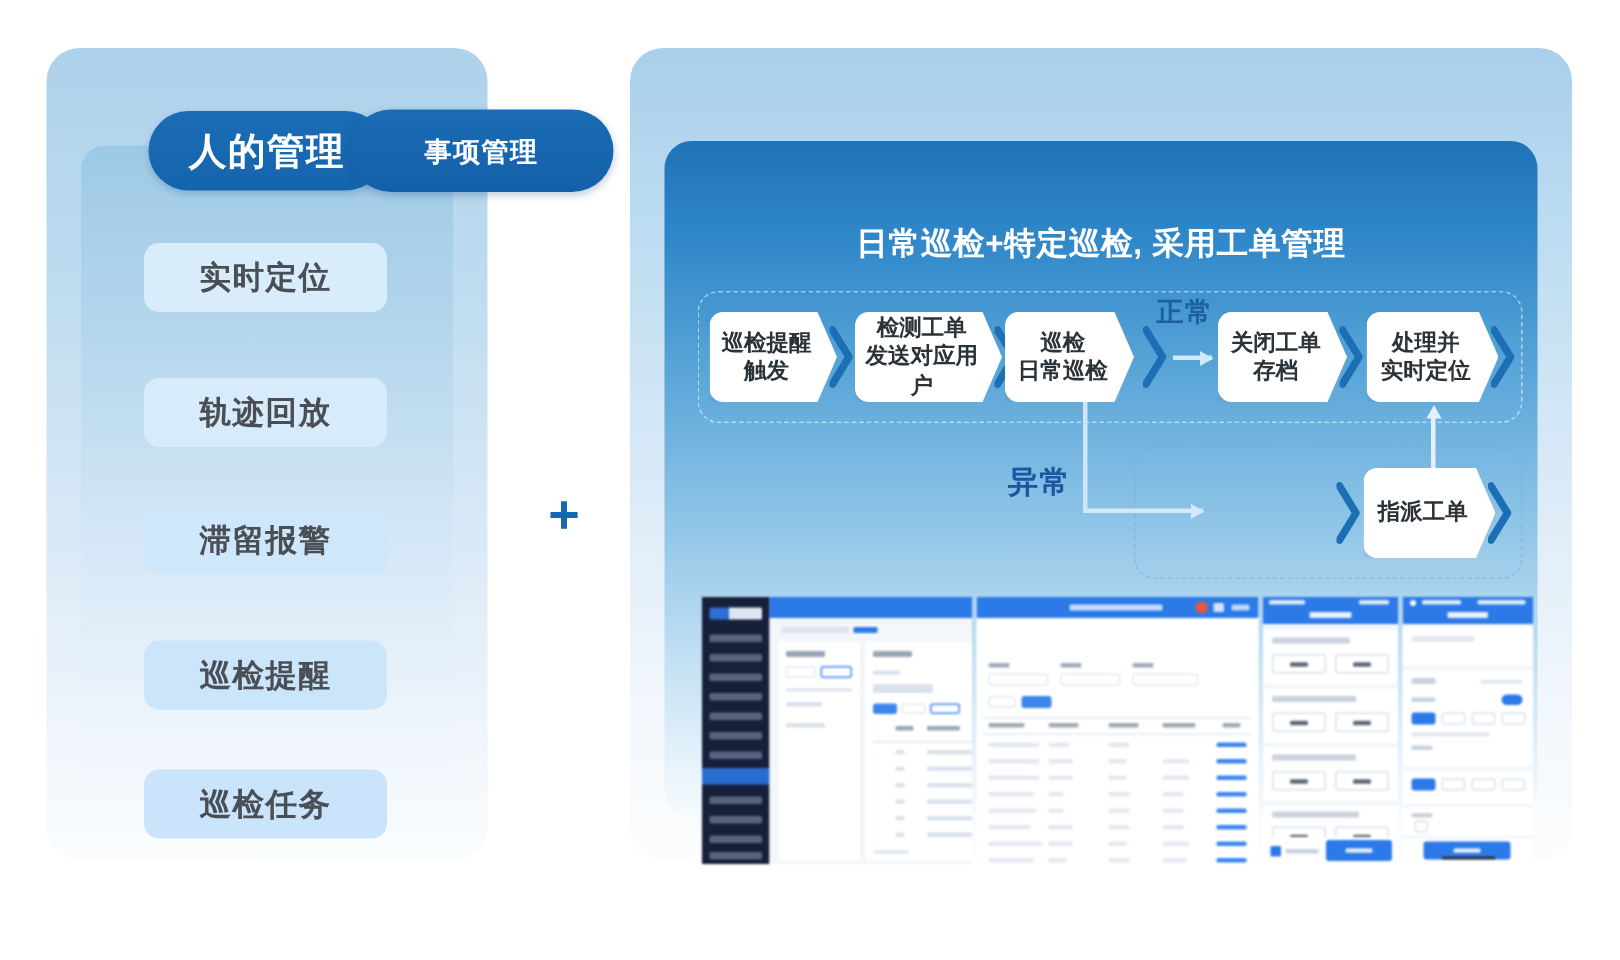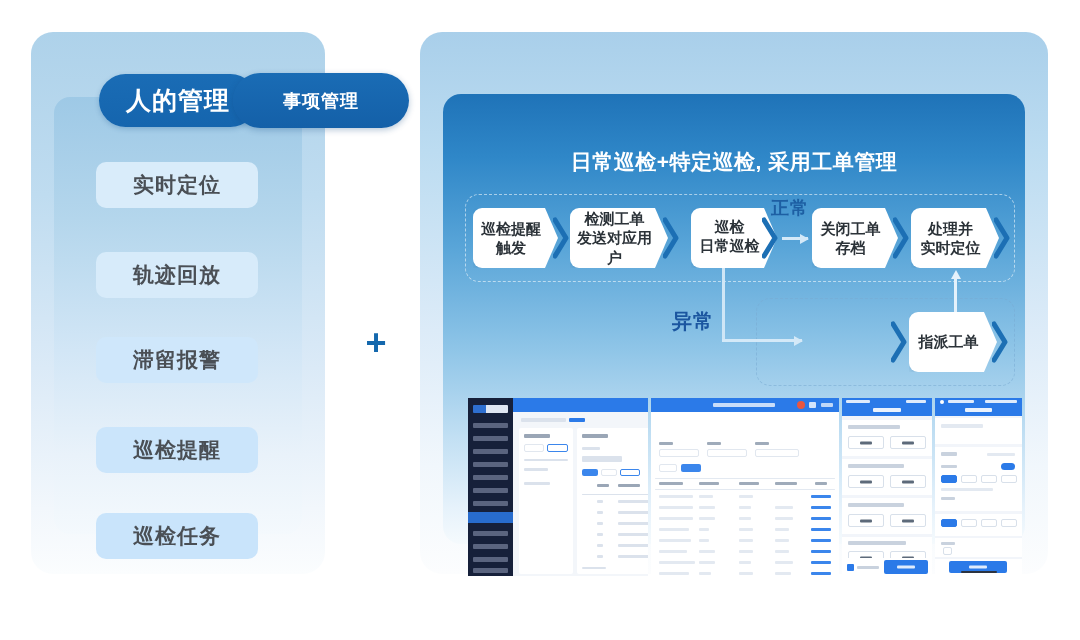--- a/index.html
+++ b/index.html
@@ -241,21 +241,21 @@
 
   <div class="step" style="left:570px; top:208px; width:98px;justify-content:center;">
     <span><span>检测工单</span><br><span>发送对应用户</span></span>
   </div>
   <div class="chevmark" style="left:663px; top:208px;">
     <svg width="16" height="60" viewBox="0 0 16 60">
         <path d="M2 12 L13 30 L2 48" fill="none" stroke="#1c6fb4" stroke-width="5" stroke-linecap="round" stroke-linejoin="round"></path>
       </svg>
   </div>
 
-  <div class="step" style="left:691px; top:208px; width:86px;font-family:Liberation Mono, monospace;">
+  <div class="step" style="left:670px; top:208px; width:86px;">
     <span><span>巡检</span><br><span>日常巡检</span></span>
   </div>
   <div class="chevmark" style="left:762px; top:208px;">
     <svg width="16" height="60" viewBox="0 0 16 60">
         <path d="M2 12 L13 30 L2 48" fill="none" stroke="#1c6fb4" stroke-width="5" stroke-linecap="round" stroke-linejoin="round"></path>
       </svg>
   </div>
 
   <div class="label-normal">正常</div>
   <div class="arrow-h" style="left:782px; top:237px; width:26px;"></div>

